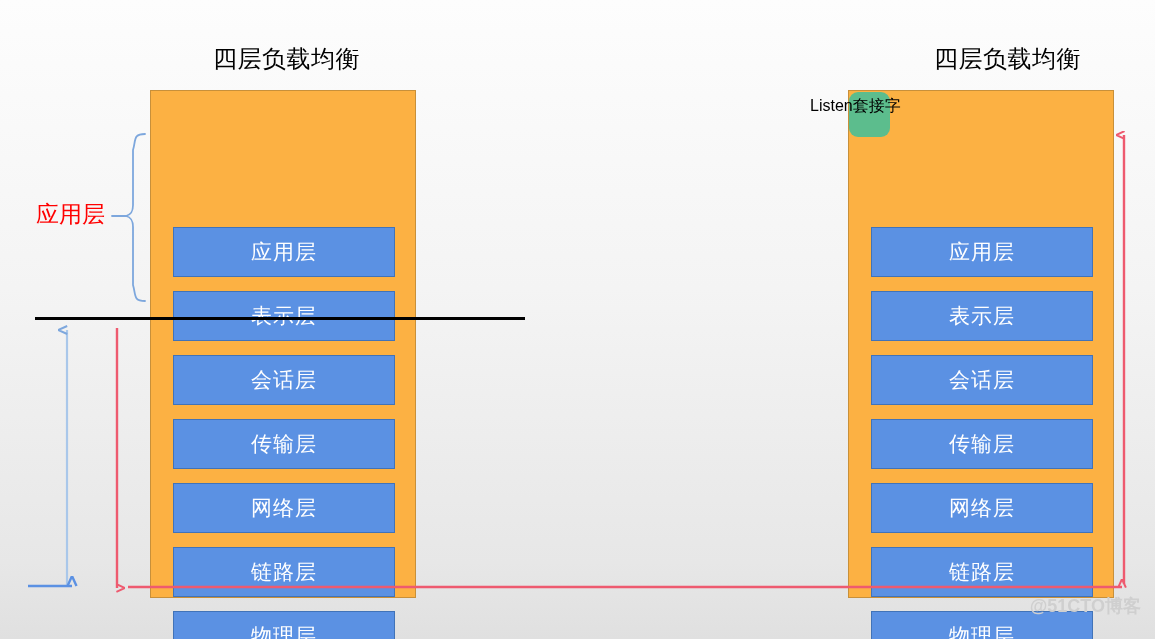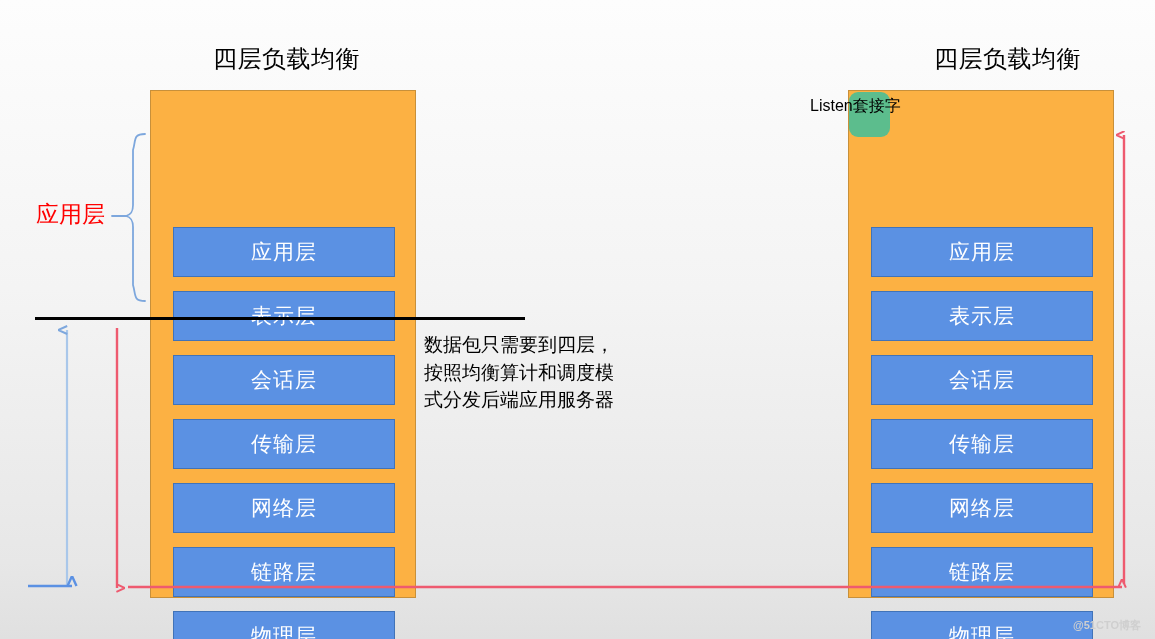--- a/index.html
+++ b/index.html
@@ -123,22 +123,22 @@
     position: absolute;
     left: 0; top: 0;
     width: 1155px; height: 639px;
     pointer-events: none;
   }
 
   
   #watermark {
     position: absolute;
     right: 14px;
-    bottom: 8px;
-    font-size: 11px;
+    bottom: 24px;
+    font-size: 18px;
     color: #cfcfcf;
     white-space: nowrap;
     line-height: 1;
     font-weight: bold;
   }
 </style>
 </head>
 <body>
 
 <div id="canvas">
@@ -166,23 +166,20 @@
     <div class="layer" style="top:520px">物理层</div>
   </div>
 
   <div id="listen-box"></div>
   <div id="listen-label">Listen套接字</div>
 
   <div id="black-line"></div>
 
   <div id="app-layer-label">应用层</div>
 
-  <div id="note-text">数据包只需要到四层，
-按照均衡算计和调度模
-式分发后端应用服务器</div>
 
   <svg id="overlay" viewBox="0 0 1155 639" xmlns="http://www.w3.org/2000/svg">
     <defs>
       <marker id="arrow-red-up" markerWidth="9" markerHeight="9" refX="4.5" refY="8" orient="auto" markerUnits="userSpaceOnUse">
         <path d="M4.5 0 L0.6 8.6 M4.5 0 L8.4 8.6" stroke="#ee5a6f" stroke-width="2" fill="none"></path>
       </marker>
       <marker id="arrow-red-down" markerWidth="9" markerHeight="9" refX="4.5" refY="8" orient="auto" markerUnits="userSpaceOnUse">
         <path d="M4.5 0 L0.6 8.6 M4.5 0 L8.4 8.6" stroke="#ee5a6f" stroke-width="2" fill="none"></path>
       </marker>
       <marker id="arrow-red-right" markerWidth="9" markerHeight="9" refX="4.5" refY="8" orient="auto" markerUnits="userSpaceOnUse">

